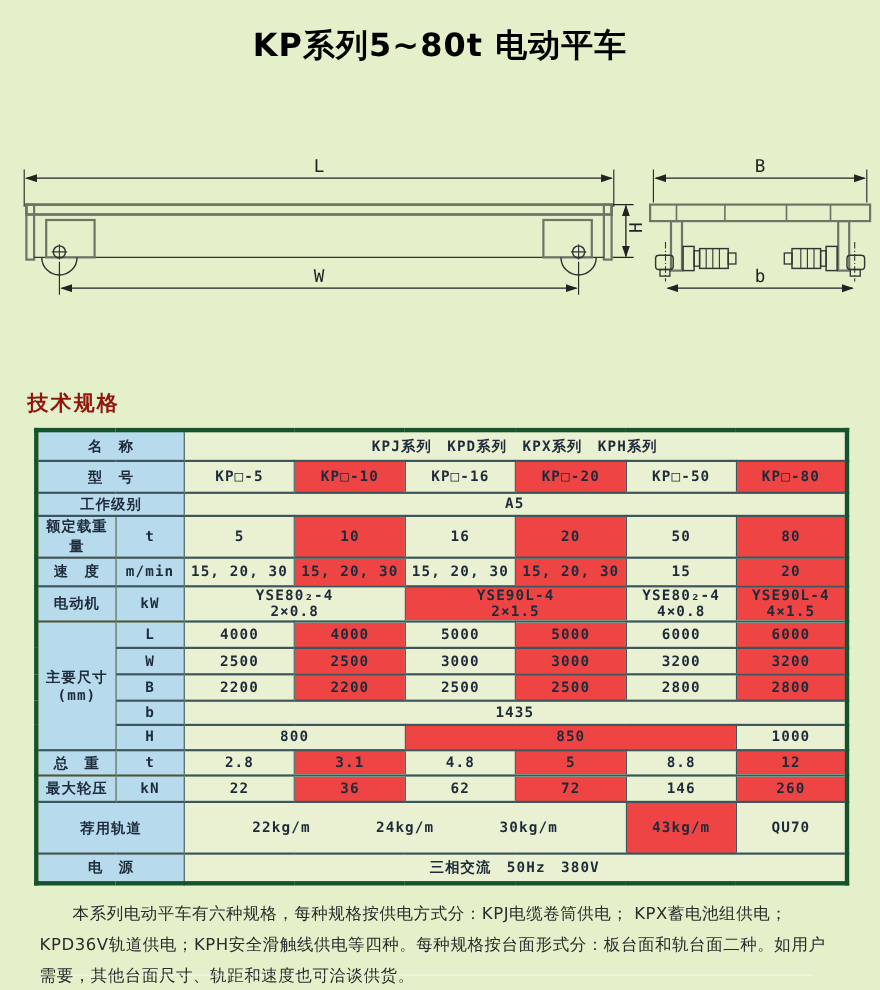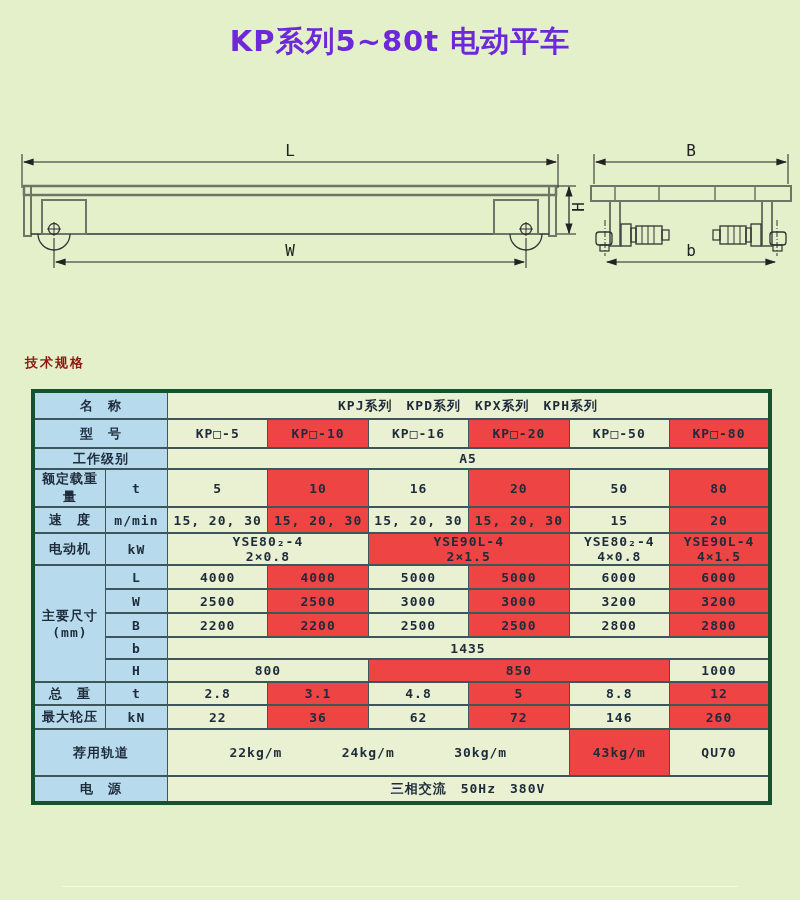--- a/index.html
+++ b/index.html
@@ -8,36 +8,36 @@
     width:800px;height:900px;
     background:#e3f0ca;
     font-family:"DejaVu Sans",sans-serif;
     overflow:hidden;
   }
   
   .main-title{
     position:absolute;top:22px;left:0;width:100%;
     text-align:center;
     font-size:29px;font-weight:bold;
-    color:#6d28d9;
+    color:#000000;
     letter-spacing:1px;
     margin:0;
   }
   
   .drawing{position:absolute;top:142px;}
   .drawing.side{left:14px;}
   .drawing.end{left:588px;}
   .drawing text{
     font-family:"DejaVu Sans Mono","DejaVu Sans",monospace;
     font-size:16px;fill:#222;
   }
   
   .section-heading{
     position:absolute;left:25px;top:354px;
-    font-size:13px;font-weight:bold;color:#8f160c;
+    font-size:19px;font-weight:bold;color:#8f160c;
     margin:0;letter-spacing:2px;
   }
   
   table.spec{
     position:absolute;left:31px;top:389px;
     width:741px;
     border-collapse:collapse;
     table-layout:fixed;
     border:4px solid #14532d;
     font-family:"DejaVu Sans Mono","DejaVu Sans",sans-serif;
@@ -304,16 +304,17 @@
         <td class="b">43kg/m</td>
         <td class="g">QU70</td>
       </tr>
       <tr class="r-power">
         <th class="lab" colspan="2">电　源</th>
         <td class="g" colspan="6">三相交流　50Hz　380V</td>
       </tr>
     </tbody>
   </table>
 
+  <p class="footer-text">本系列电动平车有六种规格，每种规格按供电方式分：KPJ电缆卷筒供电； KPX蓄电池组供电；KPD36V轨道供电；KPH安全滑触线供电等四种。每种规格按台面形式分：板台面和轨台面二种。如用户需要，其他台面尺寸、轨距和速度也可洽谈供货。</p>
 
   <div class="bottom-divider"></div>
 
 </div>
 
 </body></html>

